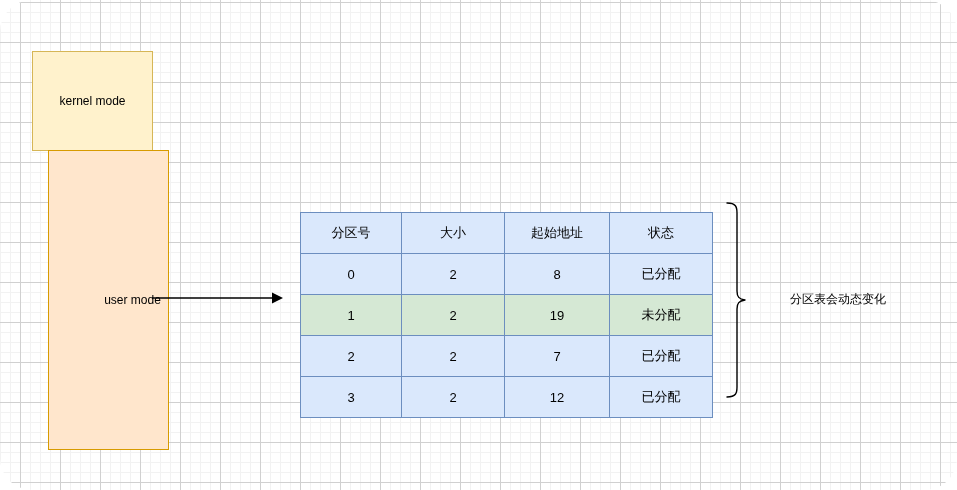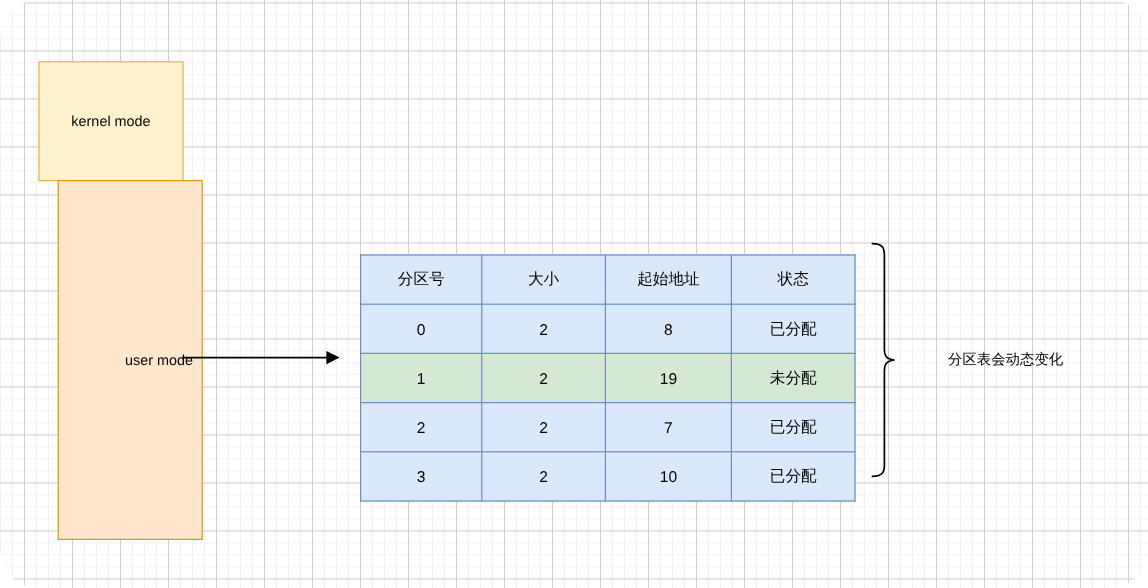--- a/index.html
+++ b/index.html
@@ -175,21 +175,21 @@
       </tr>
       <tr>
         <td>2</td>
         <td>2</td>
         <td>7</td>
         <td>已分配</td>
       </tr>
       <tr>
         <td>3</td>
         <td>2</td>
-        <td>10</td>
+        <td>12</td>
         <td>已分配</td>
       </tr>
     </tbody>
   </table>
 
   <svg id="brace-group" viewBox="0 0 30 212">
     <path d="M 3,5
              C 12,5 13,9 13,15
              L 13,93
              C 13,99 15,101 21,102

